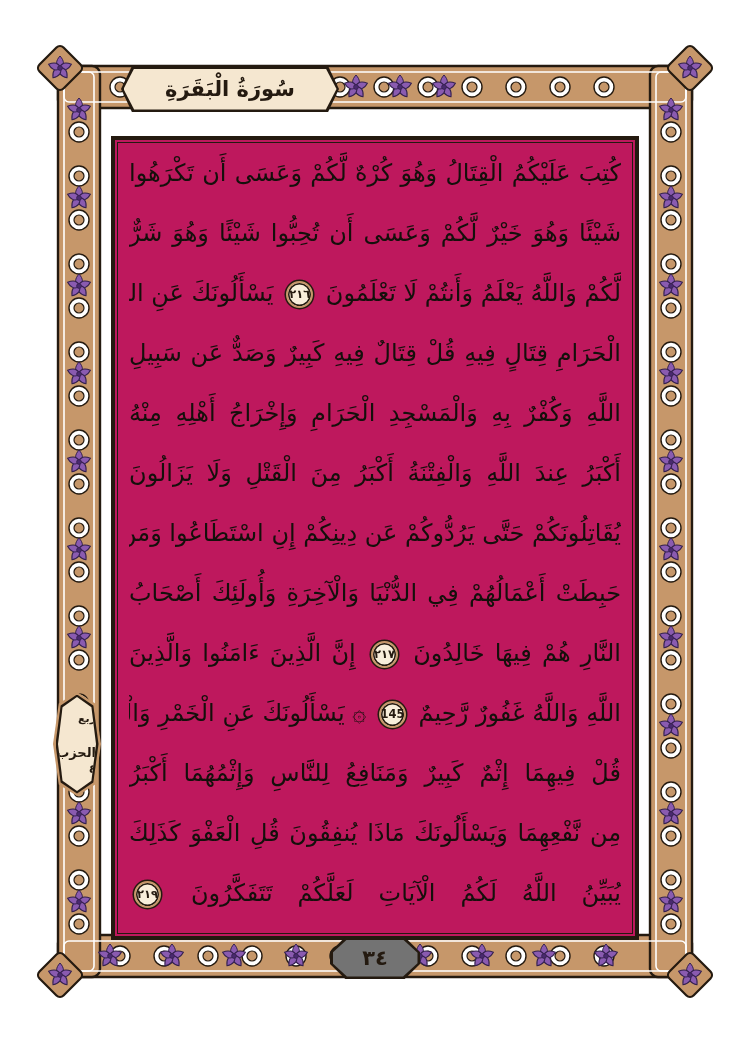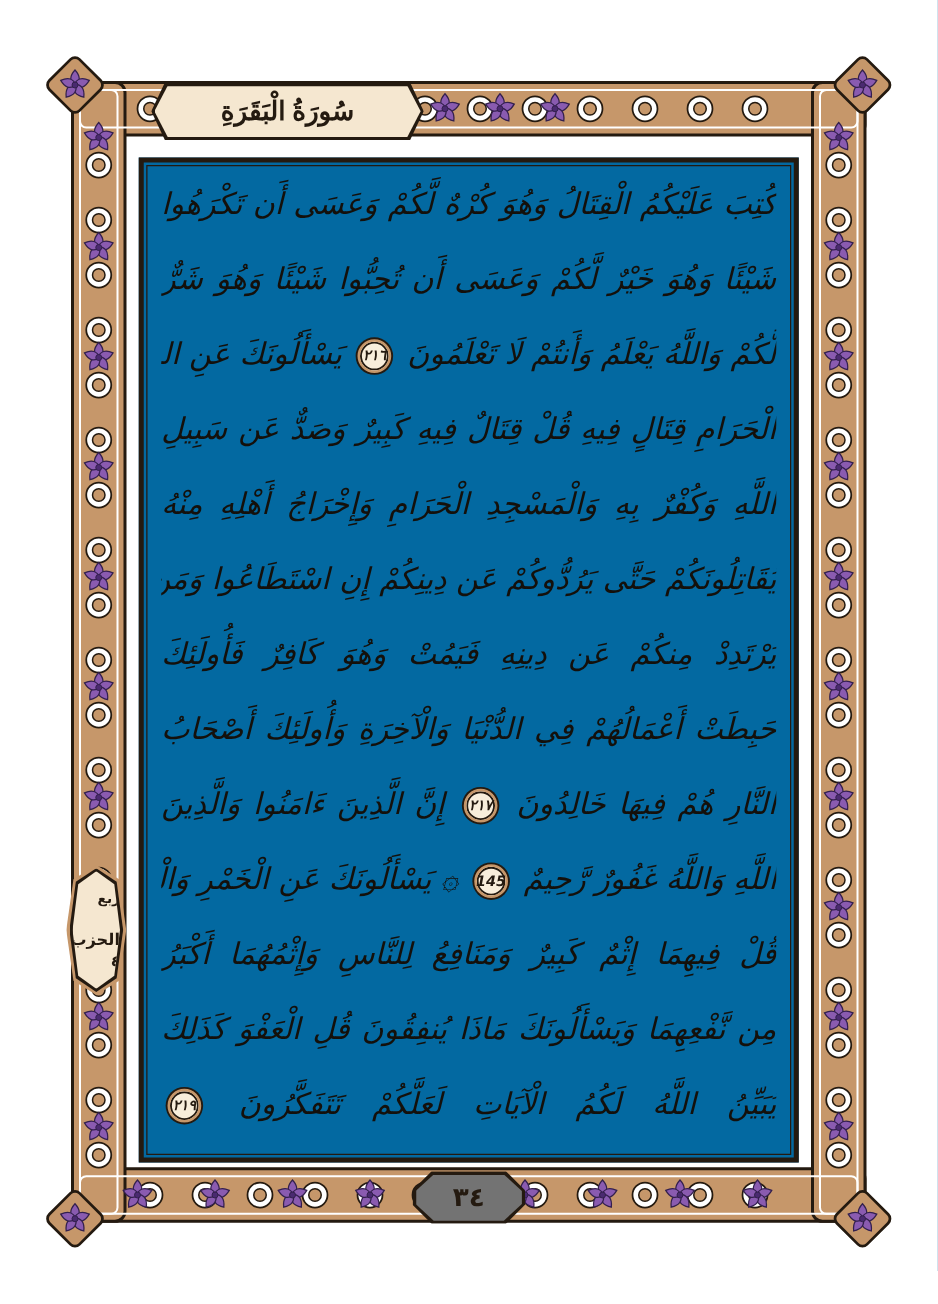--- a/index.html
+++ b/index.html
@@ -10,26 +10,26 @@
   
   .cartouche{position:absolute;height:46px;
     -webkit-clip-path:polygon(5% 0,95% 0,100% 50%,95% 100%,5% 100%,0 50%);
     clip-path:polygon(5% 0,95% 0,100% 50%,95% 100%,5% 100%,0 50%);
     background:#241a10;}
   .cartouche .inner{position:absolute;inset:2.5px;
     -webkit-clip-path:polygon(5% 0,95% 0,100% 50%,95% 100%,5% 100%,0 50%);
     clip-path:polygon(5% 0,95% 0,100% 50%,95% 100%,5% 100%,0 50%);
     background:#f5e7d0;display:flex;align-items:center;justify-content:center;
     font-size:21px;font-weight:bold;direction:rtl;}
-  .cart-surah{left:121px;top:66px;width:218px;font-family:Liberation Serif, serif;}
+  .cart-surah{left:121px;top:66px;width:218px;}
   .cart-juz{left:461px;top:66px;width:228px;}
 
   
-  .text-frame{position:absolute;left:111px;top:126px;width:528px;height:804px;
-    border:4px solid #241a10;background:#0369a1;box-sizing:border-box;font-style:italic;}
+  .text-frame{position:absolute;left:111px;top:136px;width:528px;height:804px;
+    border:4px solid #241a10;background:#be185d;box-sizing:border-box;}
   .text-frame .thinline{position:absolute;inset:2px;border:1.5px solid #241a10;pointer-events:none;}
   .qlines{position:absolute;inset:8px 14px;direction:rtl;display:flex;flex-direction:column;}
   .qline{flex:1;line-height:50.5px;height:50.5px;font-size:24px;color:#14100b;
     text-align:justify;text-align-last:justify;white-space:nowrap;overflow:hidden;}
   .ayah{display:inline-flex;align-items:center;justify-content:center;
     width:27px;height:27px;border-radius:50%;box-sizing:border-box;
     background:#f8eedb;border:2px solid #c6976a;
     box-shadow:0 0 0 1.5px #241a10, inset 0 0 0 1.5px #241a10;
     font-size:11.5px;font-weight:bold;color:#241a10;vertical-align:middle;margin:0 5px;}
 
@@ -211,22 +211,22 @@
   </div>
 
   <div class="text-frame">
     <div class="thinline"></div>
     <div class="qlines">
         <div class="qline" lang="ar"><span>كُتِبَ عَلَيْكُمُ الْقِتَالُ وَهُوَ كُرْهٌ لَّكُمْ وَعَسَى أَن تَكْرَهُوا</span> </div>
         <div class="qline" lang="ar"><span>شَيْئًا وَهُوَ خَيْرٌ لَّكُمْ وَعَسَى أَن تُحِبُّوا شَيْئًا وَهُوَ شَرٌّ</span> </div>
         <div class="qline" lang="ar"><span>لَّكُمْ وَاللَّهُ يَعْلَمُ وَأَنتُمْ لَا تَعْلَمُونَ</span> <span class="ayah">٢١٦</span> <span>يَسْأَلُونَكَ عَنِ الشَّهْرِ</span> </div>
         <div class="qline" lang="ar"><span>الْحَرَامِ قِتَالٍ فِيهِ قُلْ قِتَالٌ فِيهِ كَبِيرٌ وَصَدٌّ عَن سَبِيلِ</span> </div>
         <div class="qline" lang="ar"><span>اللَّهِ وَكُفْرٌ بِهِ وَالْمَسْجِدِ الْحَرَامِ وَإِخْرَاجُ أَهْلِهِ مِنْهُ</span> </div>
+        <div class="qline" lang="ar"><span>أَكْبَرُ عِندَ اللَّهِ وَالْفِتْنَةُ أَكْبَرُ مِنَ الْقَتْلِ وَلَا يَزَالُونَ</span> </div>
         <div class="qline" lang="ar"><span>يُقَاتِلُونَكُمْ حَتَّى يَرُدُّوكُمْ عَن دِينِكُمْ إِنِ اسْتَطَاعُوا وَمَن</span> </div>
-        <div class="qline" lang="ar"><span>يَرْتَدِدْ مِنكُمْ عَن دِينِهِ فَيَمُتْ وَهُوَ كَافِرٌ فَأُولَئِكَ</span> </div>
         <div class="qline" lang="ar"><span>حَبِطَتْ أَعْمَالُهُمْ فِي الدُّنْيَا وَالْآخِرَةِ وَأُولَئِكَ أَصْحَابُ</span> </div>
         <div class="qline" lang="ar"><span>النَّارِ هُمْ فِيهَا خَالِدُونَ</span> <span class="ayah">٢١٧</span> <span>إِنَّ الَّذِينَ ءَامَنُوا وَالَّذِينَ</span> </div>
         <div class="qline" lang="ar"><span>اللَّهِ وَاللَّهُ غَفُورٌ رَّحِيمٌ</span> <span class="ayah">145</span> <span>۞ يَسْأَلُونَكَ عَنِ الْخَمْرِ وَالْمَيْسِرِ</span> </div>
         <div class="qline" lang="ar"><span>قُلْ فِيهِمَا إِثْمٌ كَبِيرٌ وَمَنَافِعُ لِلنَّاسِ وَإِثْمُهُمَا أَكْبَرُ</span> </div>
         <div class="qline" lang="ar"><span>مِن نَّفْعِهِمَا وَيَسْأَلُونَكَ مَاذَا يُنفِقُونَ قُلِ الْعَفْوَ كَذَلِكَ</span> </div>
         <div class="qline" lang="ar"><span>يُبَيِّنُ اللَّهُ لَكُمُ الْآيَاتِ لَعَلَّكُمْ تَتَفَكَّرُونَ</span> <span class="ayah">٢١٩</span> </div>
       </div>
   </div>
 
   <div class="hizb">

